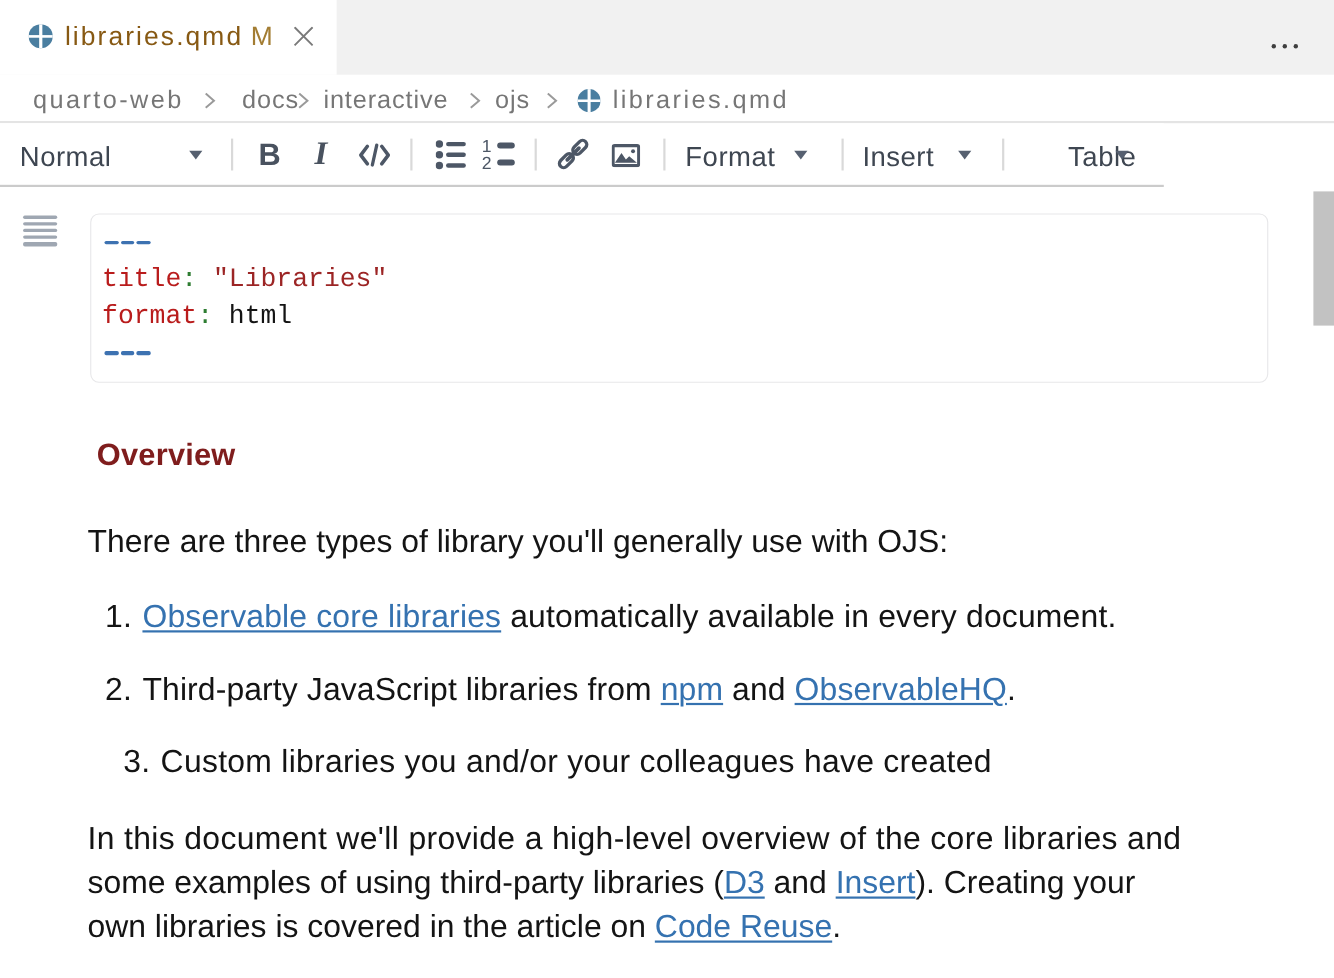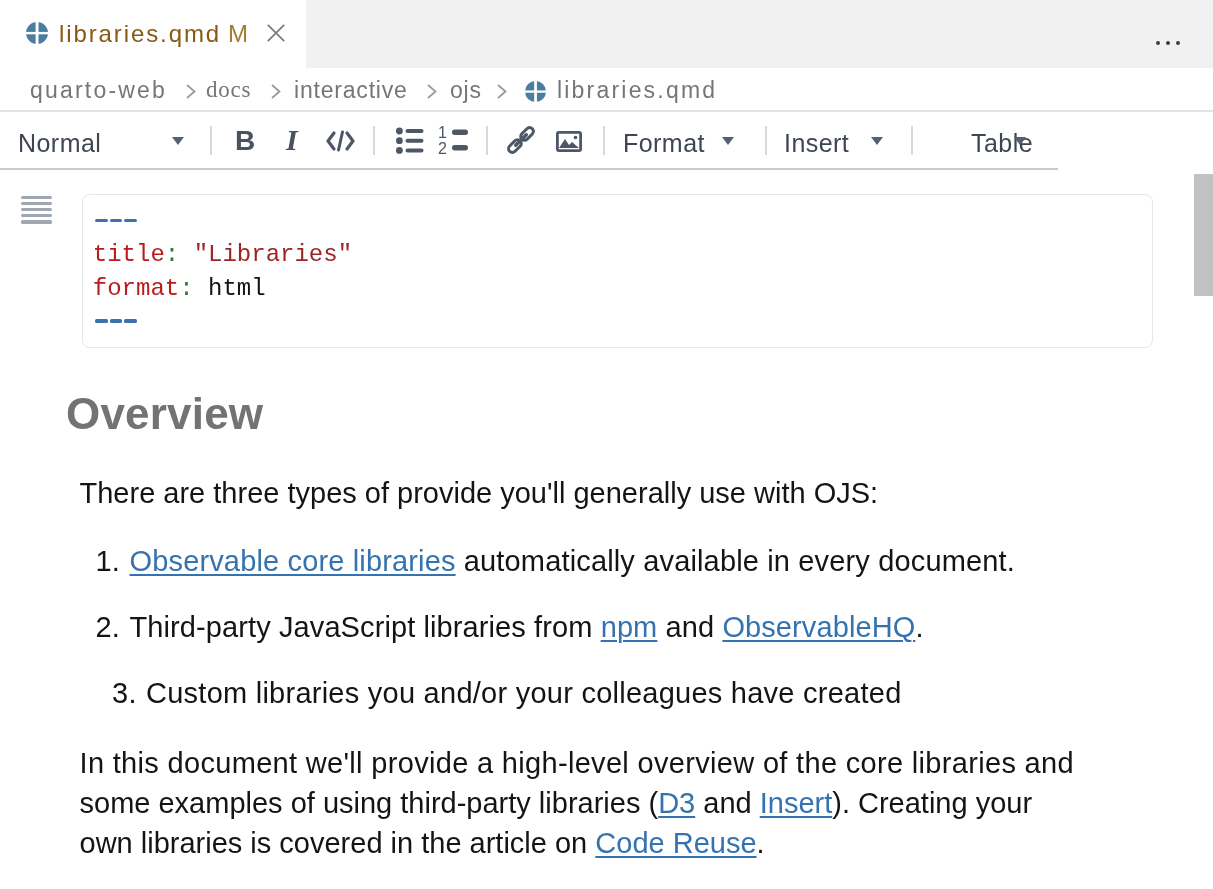--- a/index.html
+++ b/index.html
@@ -35,22 +35,22 @@
   #handle { position:absolute; left:21px; top:196px; }
   #handle i { display:block; width:31px; height:3.2px; border-radius:1.6px; background:#9fa7b2; margin-bottom:2.9px; }
 
   #yaml { position:absolute; left:82px; top:194px; width:1071px; height:154px;
     border:1.5px solid #e7e7e9; border-radius:8px; background:#fff; }
   #yaml pre { font-family:"Liberation Mono", monospace; font-size:24px; line-height:33.5px;
     padding:9.5px 0 0 9.8px; }
   .dashrow { position:absolute; left:12px; display:flex; gap:1.9px; } .dashrow i { display:block; width:12.8px; height:3.7px; border-radius:1.6px; background:#3d72b1; } .key { color:#b91c1c; } .col { color:#2e7d32; }
   .str { color:#9c2525; } .pln { color:#141414;margin-top:40px; }
 
-  h1 { position:absolute; left:66px; top:390px; font-size:44px; line-height:48px;
-    font-weight:bold; color:#737373; letter-spacing:0.2px;}
+  h1 { position:absolute; left:88px; top:390px; font-size:28px; line-height:48px;
+    font-weight:bold; color:#7f1d1d; letter-spacing:0.2px;}
   .para { position:absolute; font-size:29px; line-height:40px; color:#141414; }
   a { color:#3572b0; text-decoration:underline; text-underline-offset:3px; text-decoration-thickness:1.6px; }
   .num { display:inline-block; width:34px; }
 
   #scrollthumb { position:absolute; left:1194px; top:174px; width:19px; height:122px; background:#c2c2c2; }
 </style>
 </head>
 <body>
 
 <div id="tabbar">
@@ -67,21 +67,21 @@
     </svg>
   </div>
   <div class="dots"><i></i><i></i><i></i></div>
 </div>
 
 <div id="crumbs">
   <span class="item" style="left:30px; letter-spacing:2.2px;">quarto-web</span>
   <svg class="abs" style="left:184px; top:16px;" width="13" height="15" viewBox="0 0 13 15">
       <path d="M3 1 L10.5 7.5 L3 14" stroke="#9a9a9a" stroke-width="1.8" fill="none"></path>
     </svg>
-  <span class="item" style="left:206px;font-family:Liberation Serif, serif;">docs</span>
+  <span class="item" style="left:220px;">docs</span>
   <svg class="abs" style="left:269px; top:16px;" width="13" height="15" viewBox="0 0 13 15">
       <path d="M3 1 L10.5 7.5 L3 14" stroke="#9a9a9a" stroke-width="1.8" fill="none"></path>
     </svg>
   <span class="item" style="left:294px;">interactive</span>
   <svg class="abs" style="left:425px; top:16px;" width="13" height="15" viewBox="0 0 13 15">
       <path d="M3 1 L10.5 7.5 L3 14" stroke="#9a9a9a" stroke-width="1.8" fill="none"></path>
     </svg>
   <span class="item" style="left:450px;">ojs</span>
   <svg class="abs" style="left:495px; top:16px;" width="13" height="15" viewBox="0 0 13 15">
       <path d="M3 1 L10.5 7.5 L3 14" stroke="#9a9a9a" stroke-width="1.8" fill="none"></path>
@@ -168,21 +168,21 @@
       </div>
     <div class="dashrow" style="top:124.3px;">
         <i></i>
         <i></i>
         <i></i>
       </div>
   </div>
 
   <h1>Overview</h1>
 
-  <div class="para" style="left:79.5px; top:473px;">There are three types of provide you'll generally use with OJS:</div>
+  <div class="para" style="left:79.5px; top:473px;">There are three types of library you'll generally use with OJS:</div>
 
   <div class="para" style="left:95.5px; top:541px; letter-spacing:0.15px;"><span class="num">1.</span><a>Observable core libraries</a> automatically available in every document.</div>
   <div class="para" style="left:95.5px; top:607px; letter-spacing:0.1px;"><span class="num">2.</span>Third-party JavaScript libraries from <a>npm</a> and <a>ObservableHQ</a>.</div>
   <div class="para" style="left:112px; top:673px; letter-spacing:0.25px;"><span class="num">3.</span>Custom libraries you and/or your colleagues have created</div>
 
   <div class="para" style="left:79.5px; top:743px;"><span style="letter-spacing:0.32px;">In this document we'll provide a high-level overview of the core libraries and</span><br>some examples of using third-party libraries (<a>D3</a> and <a>Insert</a>). Creating your<br>own libraries is covered in the article on <a>Code Reuse</a>.</div>
 </div>
 
 <div id="scrollthumb"></div>
 

